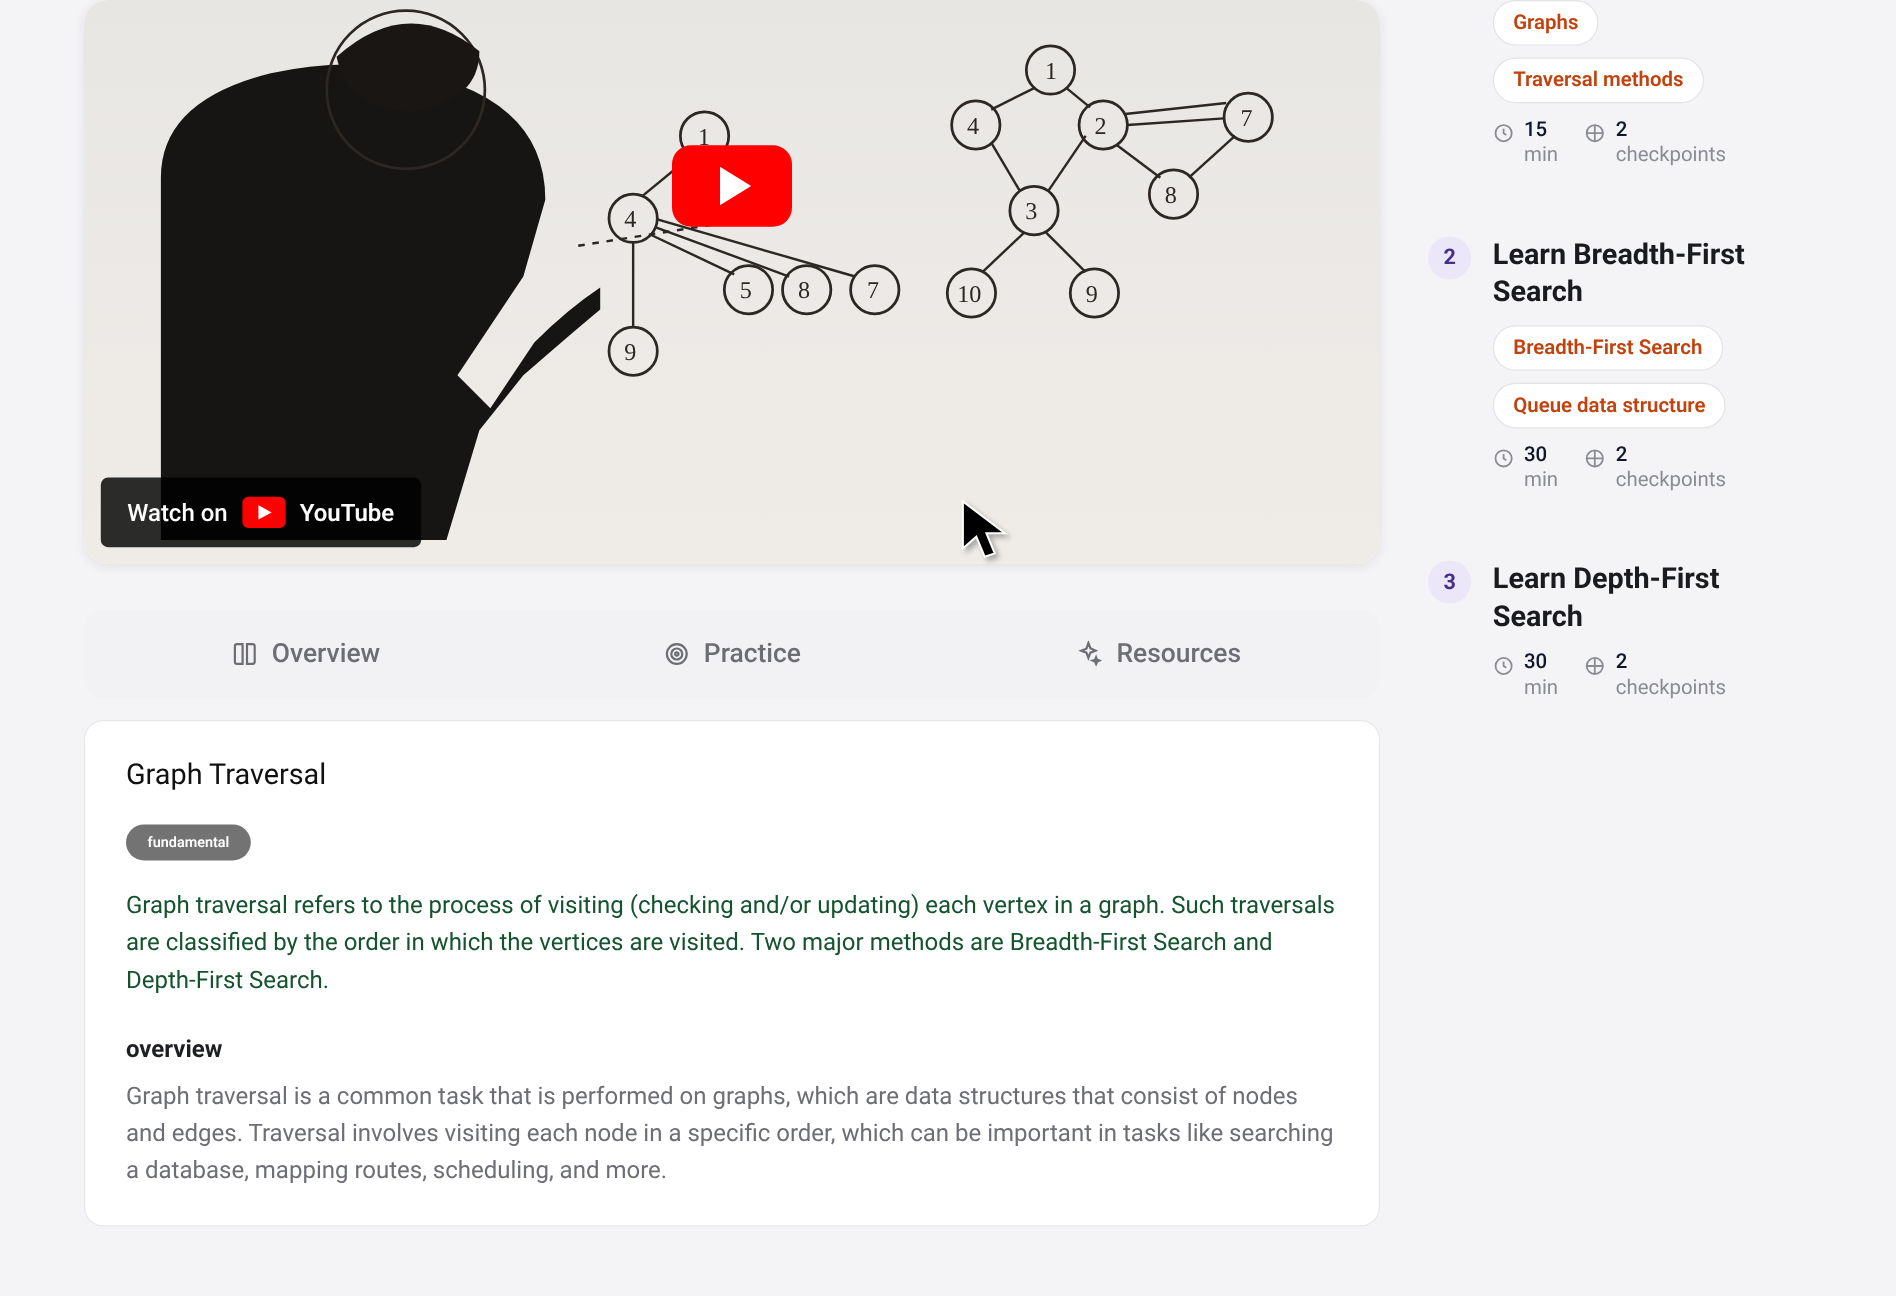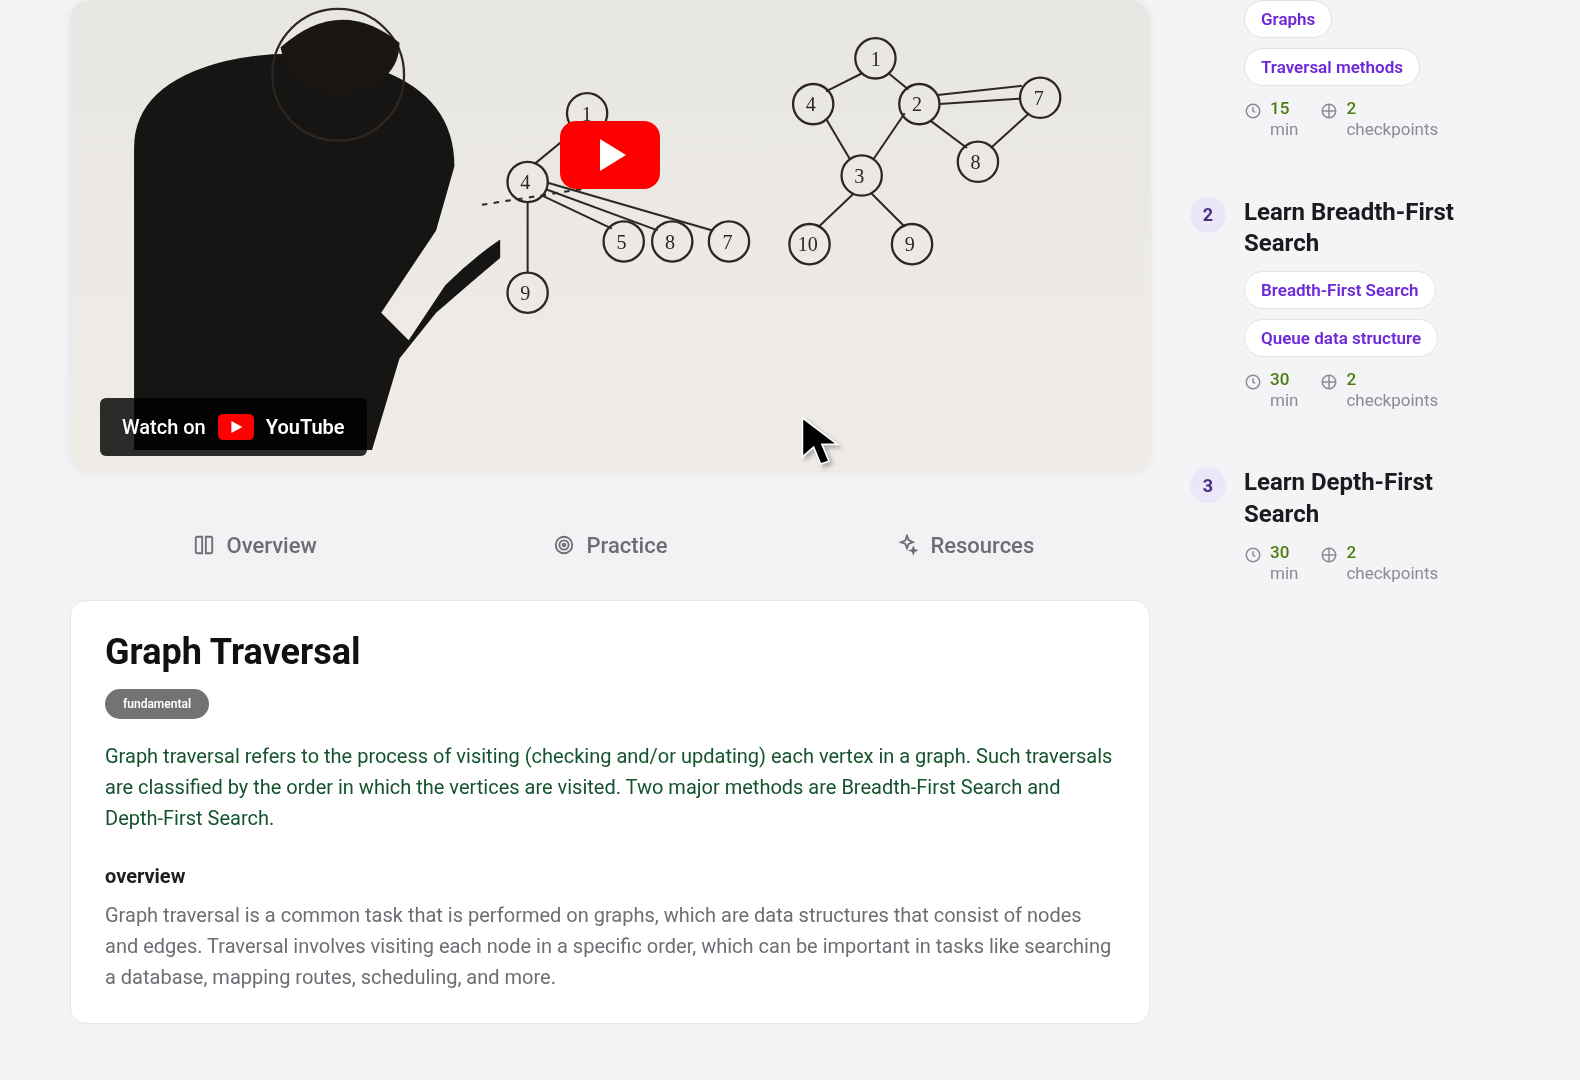--- a/index.html
+++ b/index.html
@@ -4,54 +4,54 @@
   <style>
     * { margin:0; padding:0; box-sizing:border-box; font-family:-apple-system,BlinkMacSystemFont,"Segoe UI",Roboto,Helvetica,Arial,sans-serif; }
     body { background:#f4f4f6; color:#111; width:1580px; height:1080px; overflow:hidden; position:relative; }
     .page { display:flex; gap:40px; padding:0 70px 0 70px; }
     .main { flex:1; min-width:0; max-width:1180px; }
     .video-card { background:#fff; border-radius:20px; overflow:hidden; position:relative; box-shadow:0 2px 10px rgba(0,0,0,.08); }
     .video-area { position:relative; height:470px; background:linear-gradient(180deg,#e8e6e3 0%,#efece8 100%); }
     .video-area .board { position:absolute; inset:0; }
     .play-badge { position:absolute; left:50%; top:33%; transform:translate(-50%,-50%); width:100px; height:68px; border-radius:16px; background:#FF0000; display:flex; align-items:center; justify-content:center; cursor:pointer; }
     .play-badge .tri { width:0; height:0; border-left:26px solid #fff; border-top:16px solid transparent; border-bottom:16px solid transparent; margin-left:6px; }
-    .watch-on { position:absolute; left:14px; bottom:14px; height:58px; padding:0 22px; background:rgba(0,0,0,.82); color:#fff; display:flex; align-items:center; gap:12px; border-radius:6px; font-size:20px; font-weight:500; cursor:pointer;margin-left:16px; }
+    .watch-on { position:absolute; left:14px; bottom:14px; height:58px; padding:0 22px; background:rgba(0,0,0,.82); color:#fff; display:flex; align-items:center; gap:12px; border-radius:6px; font-size:20px; font-weight:500; cursor:pointer; }
     .yt-icon { width:36px; height:26px; background:#FF0000; border-radius:5px; position:relative; display:inline-block; }
     .yt-icon::after { content:""; position:absolute; left:50%; top:50%; transform:translate(-42%,-50%); width:0; height:0; border-left:11px solid #fff; border-top:6px solid transparent; border-bottom:6px solid transparent; }
     
     .board svg { width:100%; height:100%; }
     .board text { font-family:"Comic Sans MS","Segoe Script",cursive; fill:#2c2723; }
     .board circle { fill:none; stroke:#2c2723; stroke-width:2.5; }
     .board line { stroke:#2c2723; stroke-width:2.2; }
 
     .tabs-bar { display:flex; background:#f2f2f4; padding:10px; gap:6px; border-radius:16px; margin-top:38px; }
     .tab { flex:1; display:flex; align-items:center; justify-content:center; gap:12px; height:54px; border-radius:12px; color:#6c6e74; font-size:22px; font-weight:500; cursor:pointer; }
     .tab.active { background:#fff; color:#111; box-shadow:0 1px 4px rgba(0,0,0,.10); }
     .tab .ico { width:22px; height:22px; display:inline-flex; align-items:center; justify-content:center; }
     .tab .ico svg { width:22px; height:22px; stroke:currentColor; fill:none; stroke-width:2; }
 
     .concept-card { background:#fff; border:1px solid #e7e7ea; border-radius:16px; padding:30px 34px; margin-top:18px; }
-    .concept-card h2 { font-size:36px; font-weight:700; margin-bottom:16px; }
+    .concept-card h2 { font-size:24px; font-weight:400; margin-bottom:28px; }
     .pill-dark { display:inline-block; background:#737373; color:#fff; padding:8px 18px; border-radius:999px; font-size:12px; font-weight:600; }
     .concept-card p.lead { font-size:20px; line-height:1.55; color:#14532d; margin-top:22px; }
     .concept-card .subhead { font-size:20px; font-weight:700; color:#1e1f22; margin-top:30px; }
     .concept-card p.body { font-size:20px; line-height:1.55; color:#6c6e74; margin-top:12px; }
 
     
     .side { width:320px; padding-top:0; }
     .step { display:flex; gap:18px; padding:26px 0 30px 0; }
     .step-num { width:36px; height:36px; border-radius:999px; background:#ece6f9; color:#463185; font-weight:700; display:flex; align-items:center; justify-content:center; font-size:18px; flex-shrink:0; }
     .step-num.invisible { visibility:hidden; }
     .step-body { flex:1; }
     .step-title { font-size:24px; font-weight:700; color:#1a1b1e; line-height:1.3; margin-bottom:12px; }
     .chip-row { display:flex; flex-wrap:wrap; gap:10px; margin-bottom:12px; }
-    .chip { border:1px solid #e3e3e7; background:#fff; color:#6d28d9; font-size:17px; font-weight:600; padding:8px 16px; border-radius:999px; }
+    .chip { border:1px solid #e3e3e7; background:#fff; color:#c2410c; font-size:17px; font-weight:600; padding:8px 16px; border-radius:999px; }
     .meta-row { display:flex; gap:22px; color:#7c7e86; font-size:17px; }
     .meta { display:flex; align-items:flex-start; gap:8px; line-height:1.25; }
-    .meta .num { font-weight:500; color:#4d7c0f; }
+    .meta .num { font-weight:500; color:#0f172a; }
     .meta .lbl { display:block; color:#8a8c94; }
     .meta-icon { width:18px; height:18px; margin-top:4px; }
     .meta-icon svg { width:18px; height:18px; stroke:#8a8c94; fill:none; stroke-width:2; }
 
     .cursor { position:absolute; left:798px; top:415px; width:48px; height:56px; pointer-events:none; filter:drop-shadow(3px 3px 2px rgba(0,0,0,.28)); z-index:50; }
     .cursor svg { width:100%; height:100%; }
   </style>
 </head>
 <body>
 

